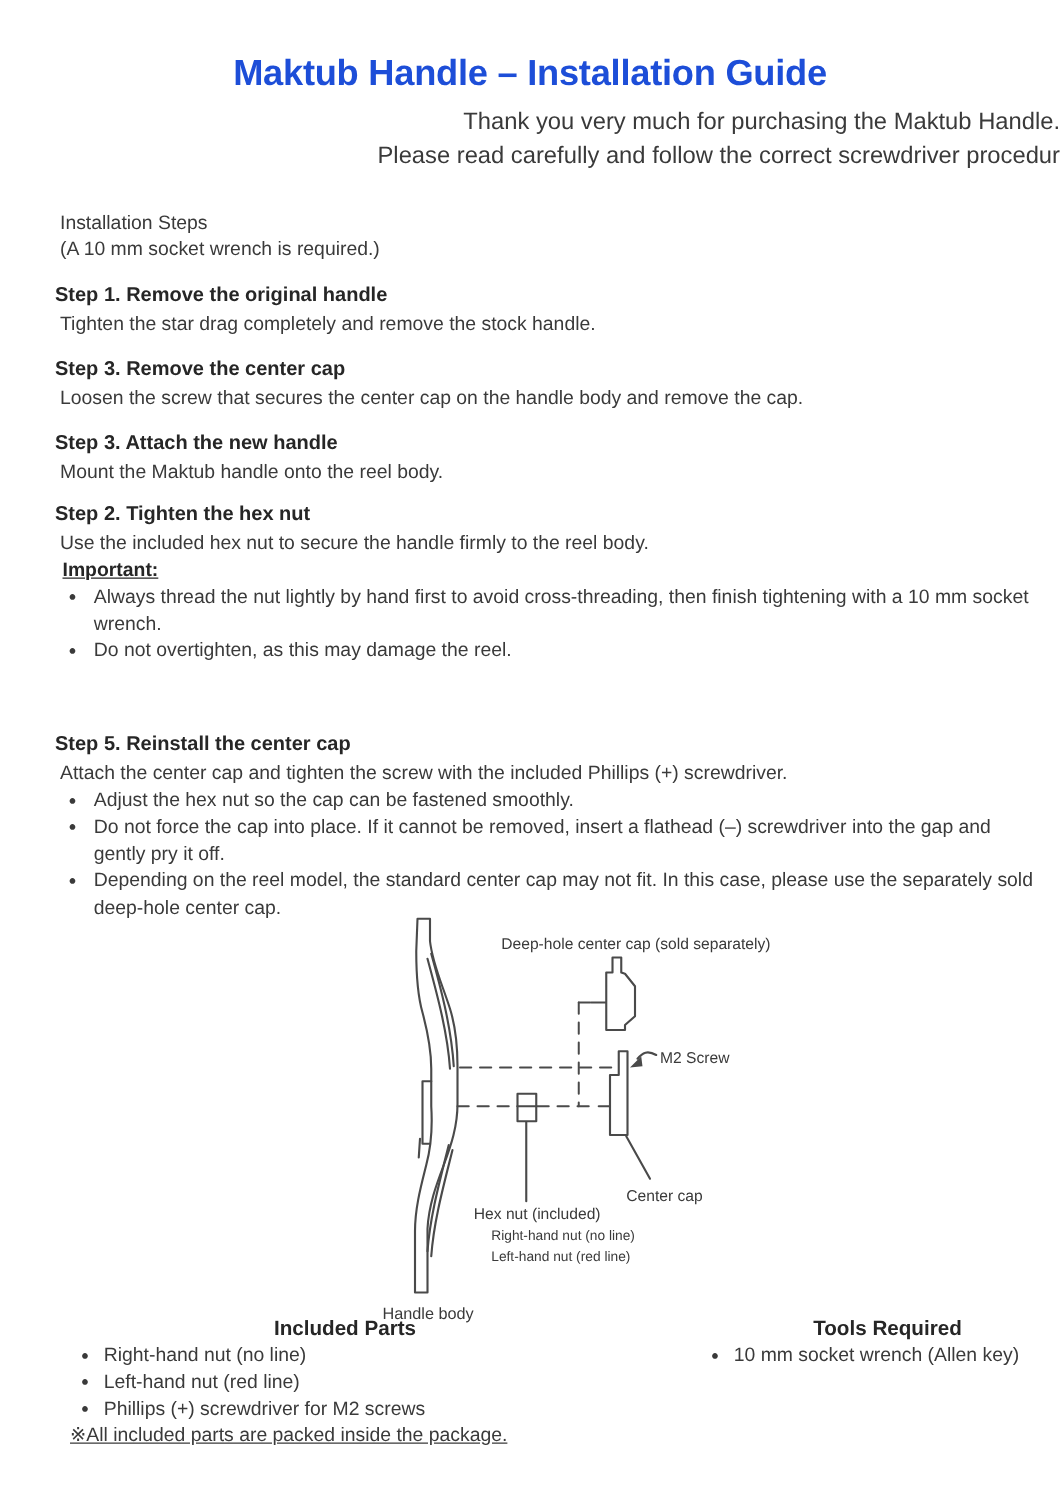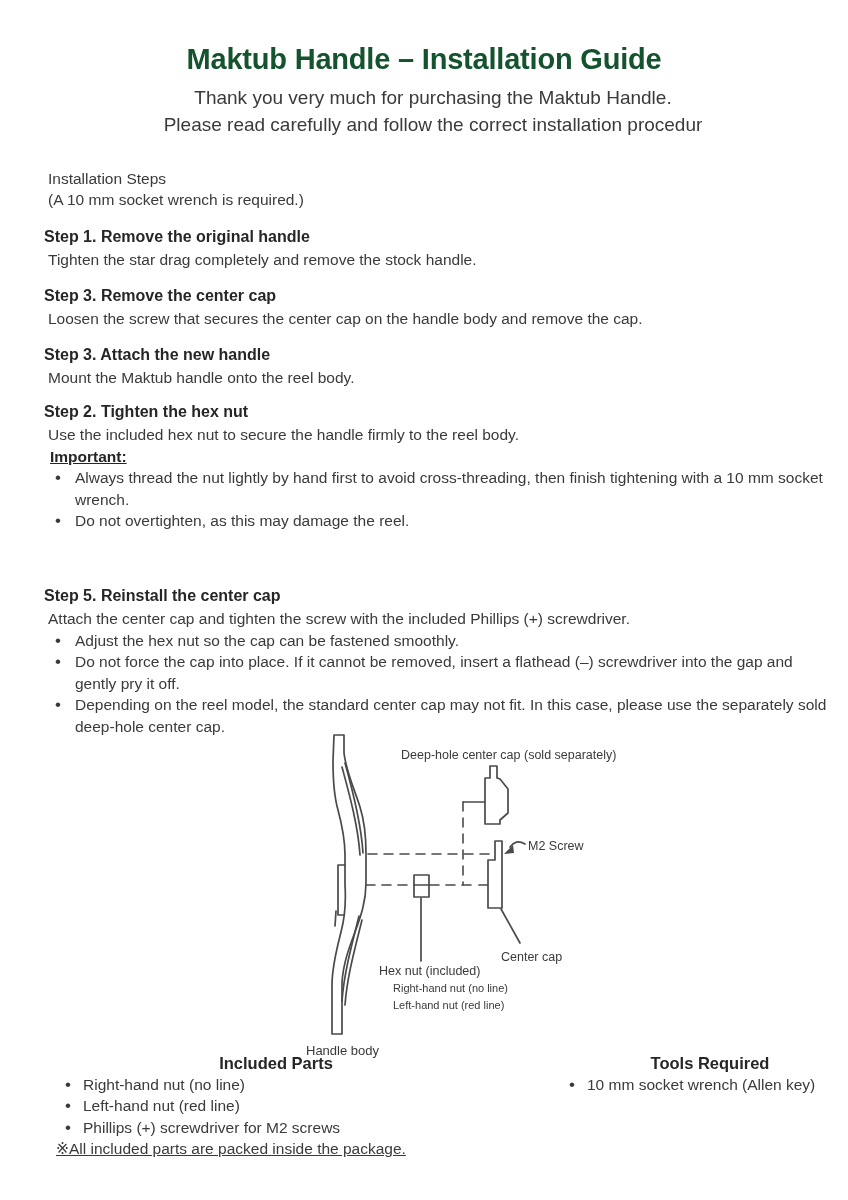--- a/index.html
+++ b/index.html
@@ -8,26 +8,26 @@
     position:relative;
     width:848px; height:1200px;
     background:#ffffff;
     font-family:"Liberation Sans","DejaVu Sans",sans-serif;
     color:#3a3a3a;
     overflow:hidden;
   }
   .title {
     position:absolute; top:43px; left:0; right:0;
     text-align:center;
-    font-size:29px; font-weight:bold; color:#14532d;
+    font-size:29px; font-weight:bold; color:#1d4ed8;
     letter-spacing:-0.2px;
   }
   .subtitle {
     position:absolute; top:84px; left:18px; right:0;
-    text-align:center;
+    text-align:right;
     font-size:19px; line-height:27px; color:#3a3a3a;
   }
   .lead {
     position:absolute; top:168px; left:48px;
     font-size:15.5px; line-height:21px;
   }
   .step { position:absolute; left:44px; width:792px; }
   .step h2 {
     font-size:16px; font-weight:bold; color:#262626;
     line-height:22px; margin-bottom:1px;
@@ -73,21 +73,21 @@
 </style>
 </head>
 <body>
 
 <div class="page">
 
   <h1 class="title">Maktub Handle – Installation Guide</h1>
 
   <div class="subtitle">
     <div>Thank you very much for purchasing the Maktub Handle.</div>
-    <div>Please read carefully and follow the correct installation procedur</div>
+    <div>Please read carefully and follow the correct screwdriver procedur</div>
   </div>
 
   <div class="lead">
     <div>Installation Steps</div>
     <div>(A 10 mm socket wrench is required.)</div>
   </div>
 
   <section class="step" style="top:226px">
     <h2>Step 1. Remove the original handle</h2>
     <p>Tighten the star drag completely and remove the stock handle.</p>

